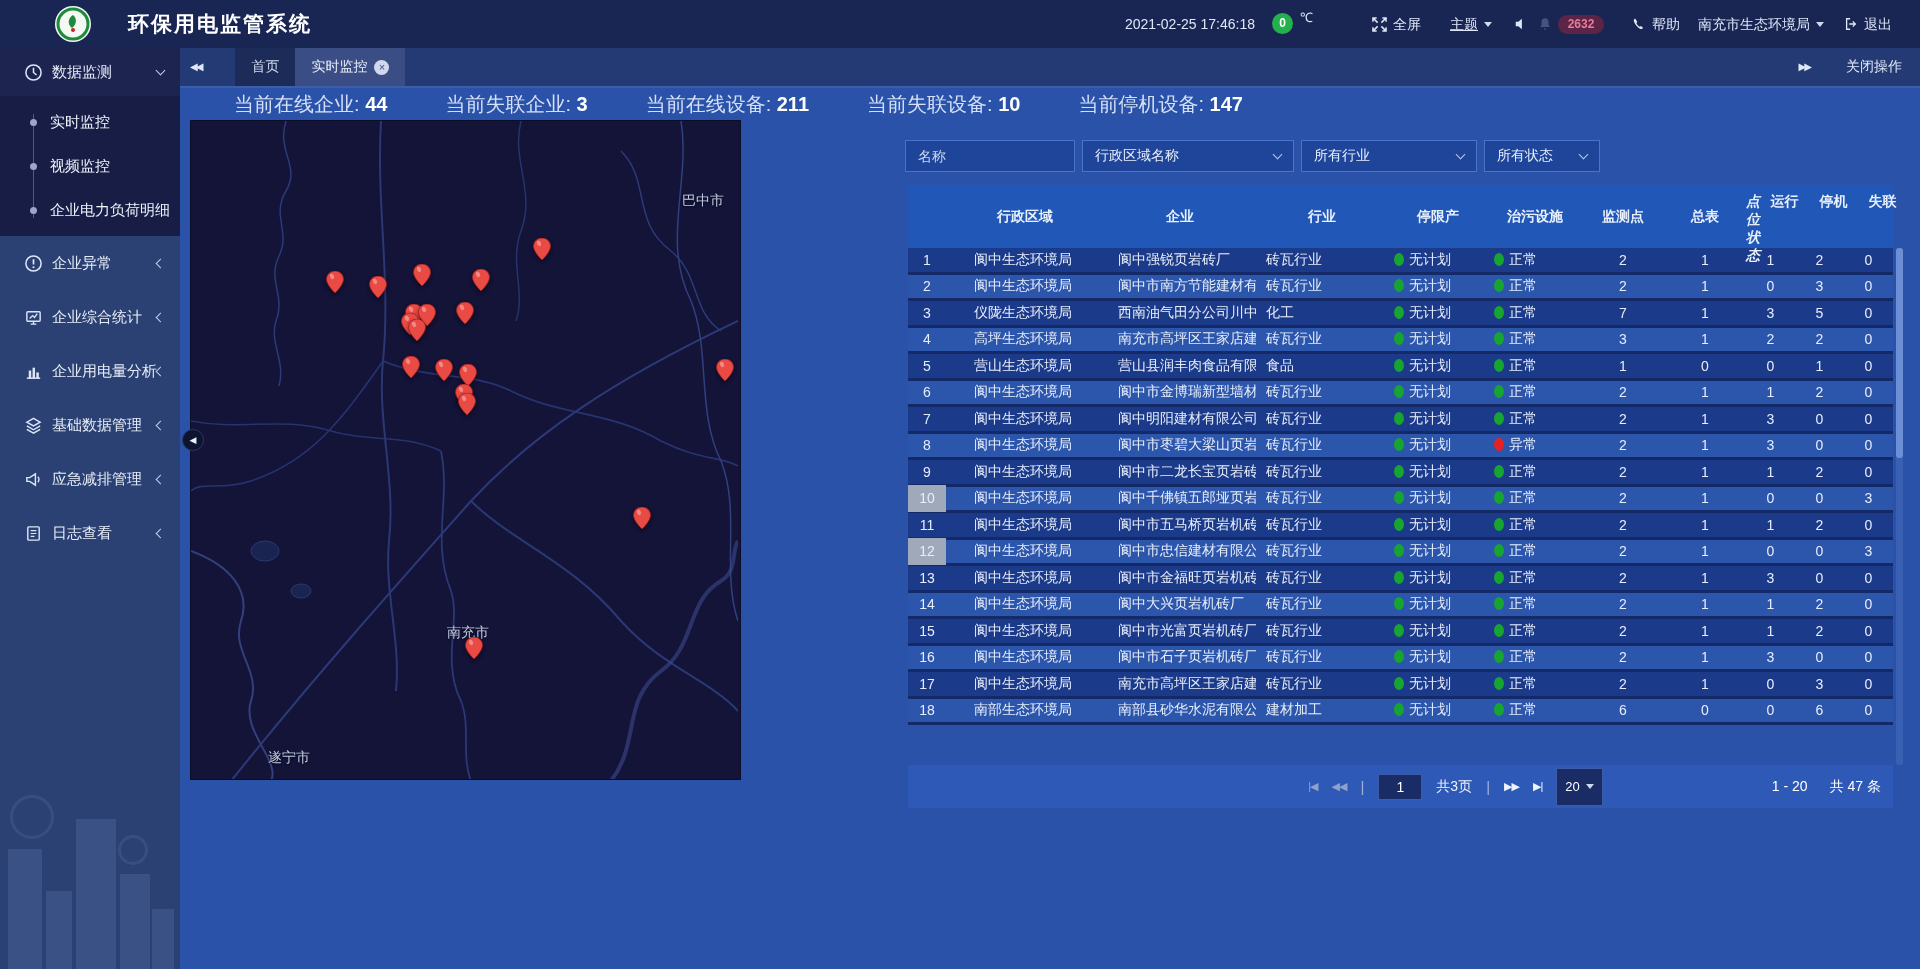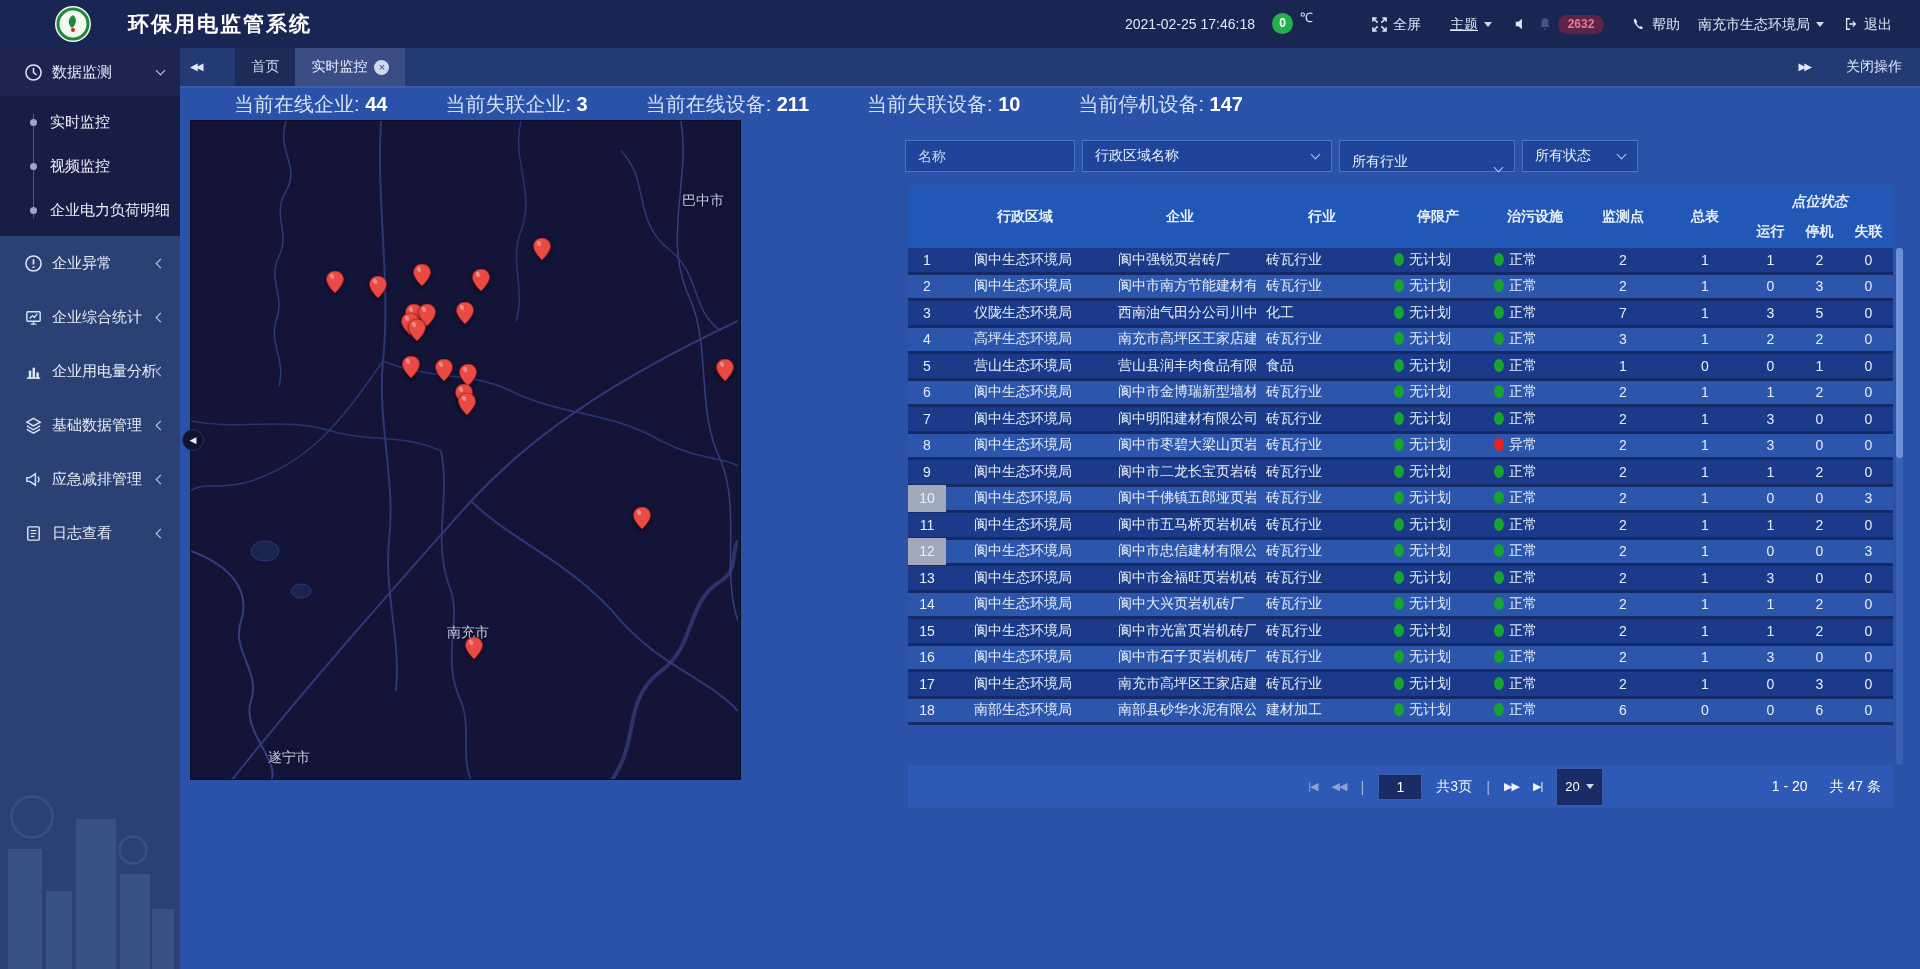--- a/index.html
+++ b/index.html
@@ -73,30 +73,30 @@
   .pin { position:absolute; width:18px; height:22px; filter:drop-shadow(0 2px 2px rgba(0,0,0,.45)); cursor:pointer; }
   .collapse-btn { position:absolute; left:2px; top:341px; width:22px; height:22px; border-radius:50%; background:#0d1430; border:1px solid #2a3562; color:#e8eefc; font-size:9px; line-height:20px; text-align:center; cursor:pointer; z-index:5; padding:0; }
 
   
   .right-panel { position:absolute; left:725px; top:32px; width:1000px; height:688px; }
   .filters { position:absolute; left:0; top:20px; height:32px; display:flex; gap:7px; }
   .f-input, .f-select { height:32px; background:#1e459a; border:1px solid #4b74c6; color:#e8effc; font-size:14px; padding:0 12px; display:flex; align-items:center; }
   .f-input { width:170px; font-family:"Liberation Sans",sans-serif; }
   .f-input::placeholder { color:#c9d6f2; opacity:1; }
   .f-select { justify-content:space-between; cursor:pointer; }
-  .w-region { width:250px; }
-  .w-industry { width:176px;align-items:flex-end; }
+  .w-region { width:212px; }
+  .w-industry { width:176px; }
   .w-status { width:116px; }
   .chev-d { width:7px; height:7px; border-right:1.5px solid #b9c8ea; border-bottom:1.5px solid #b9c8ea; transform:rotate(45deg); margin-top:-4px; margin-left:10px; }
 
   
   .table { position:absolute; left:3px; top:65px; width:985px; }
   .thead { display:flex; height:63px; background:#2157b7; color:#e8f0fd; font-size:14px; font-weight:bold; align-items:center; }
   .hc { text-align:center; }
-  .hgroup { display:flex; flex-direction:column; justify-content:space-between; height:63px; padding:8px 0 7px; }
+  .hgroup { display:flex; justify-content:space-between; height:63px; padding:8px 0 7px; }
   .hg-title { text-align:center; font-style:italic; }
   .hg-cols { display:flex;justify-content:space-between; }
   .hg-cols span { width:49px; text-align:center; }
   .tbody { height:517px; overflow:hidden; }
   .trow { display:flex; align-items:center; height:26.5px; border-bottom:3px solid #132968; color:#e6eefb; font-size:14px; cursor:pointer; }
   .trow.odd  { background:#1c3a8a; }
   .trow.even { background:#2c55ac; }
   .c { white-space:nowrap; overflow:hidden; }
   .w-idx { width:38px; text-align:center; flex:0 0 38px; height:26.5px; line-height:26.5px; }
   .w-idx.sel { background:#9fa9ba; }

